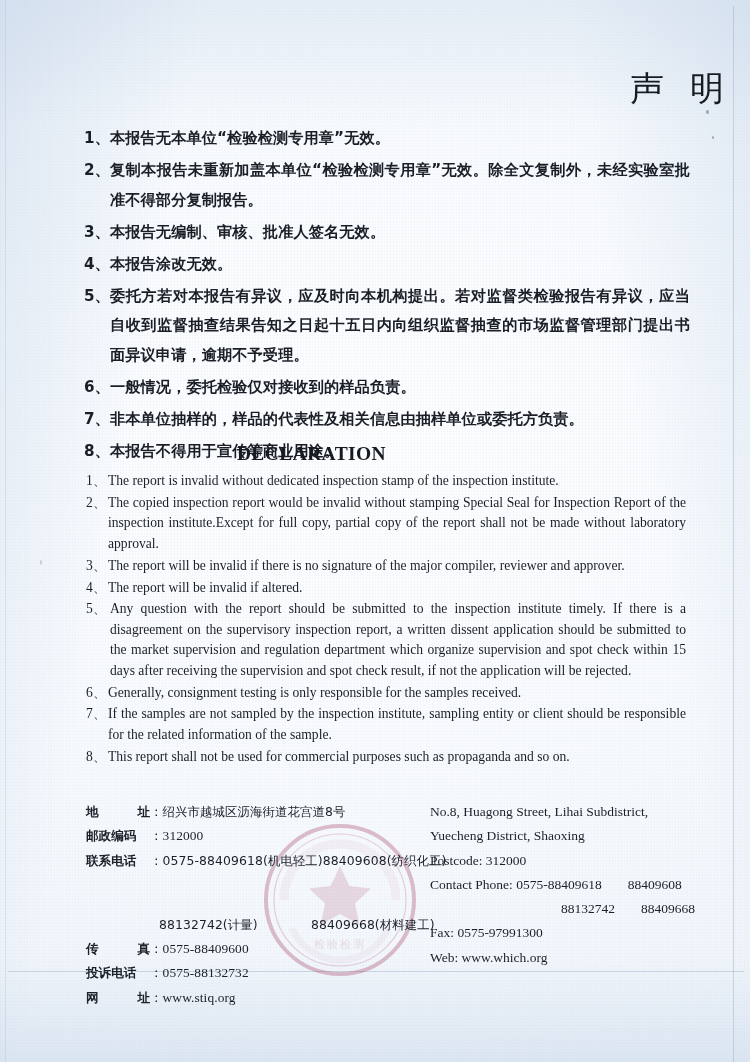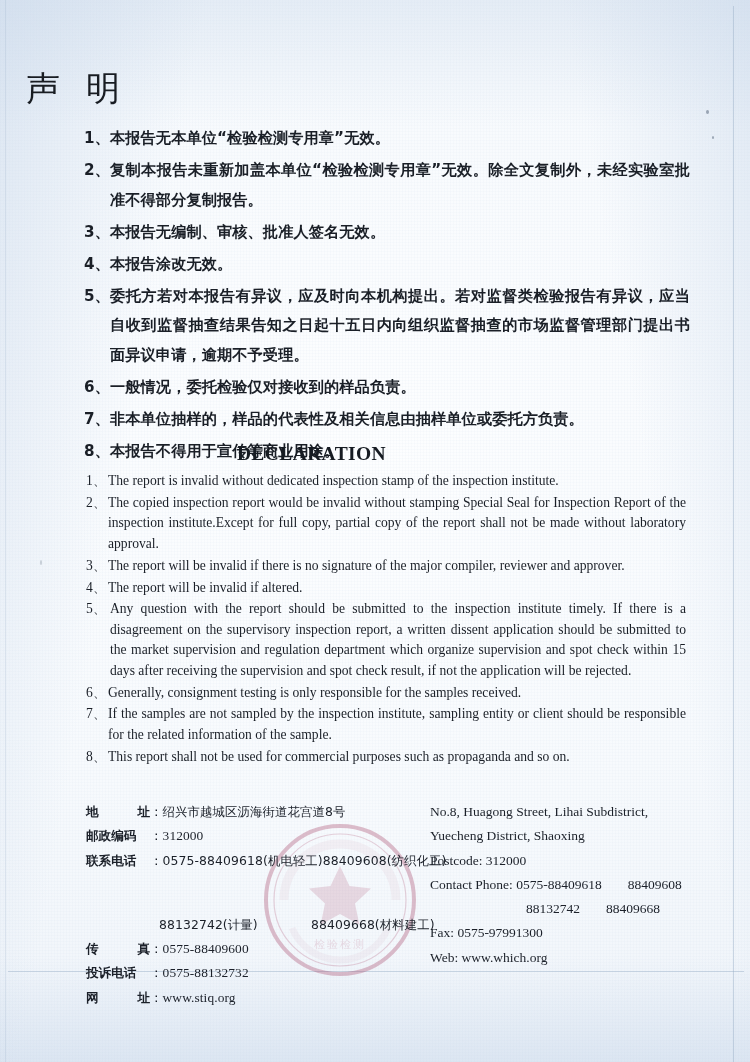--- a/index.html
+++ b/index.html
@@ -62,21 +62,21 @@
     position: absolute;
     left: 0; top: 0;
     width: 750px;
     height: 1062px;
   }
 
   .cn-title {
     position: absolute;
     left: 0; top: 66px;
     width: 750px;
-    text-align: left;
+    text-align: right;
     font-family: "DejaVu Serif", "Liberation Serif", serif;
     font-size: 34px;
     letter-spacing: 26px;
     text-indent: 26px;
     color: #181c22;
     font-weight: 500;
   }
 
   .cn-list {
     position: absolute;
@@ -199,21 +199,21 @@
   .f-indent { padding-left: 73px; margin-top: 40px; }
 
   .en-f-row {
     font-family: "Liberation Serif", "DejaVu Serif", serif;
     font-size: 13.5px;
     line-height: 24.3px;
     color: #1b2029;
     white-space: nowrap;
   }
   .en-f-row .gap { display: inline-block; width: 26px; }
-  .en-f-indent { padding-left: 96px; }
+  .en-f-indent { padding-left: 96px; text-align: center; }
 
   
   #seal {
     position: absolute;
     left: 262px;
     top: 822px;
     width: 156px;
     height: 156px;
     pointer-events: none;
     opacity: .34;

